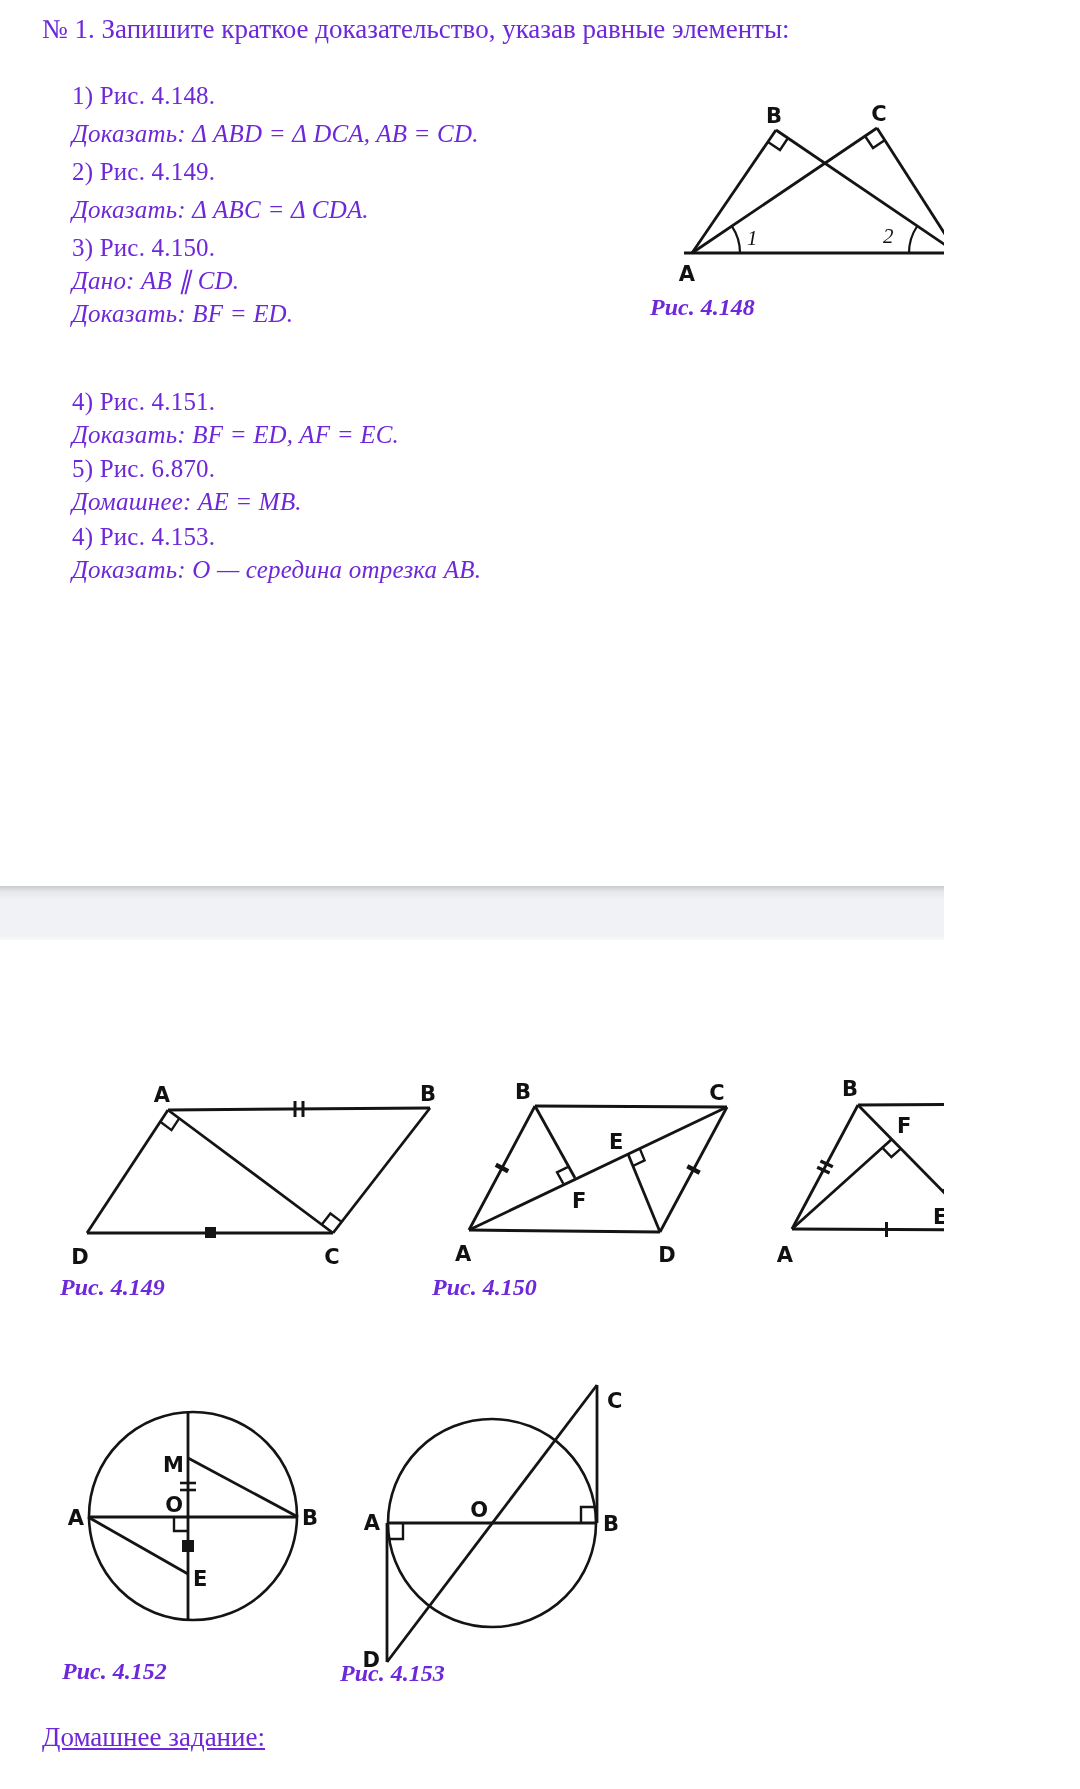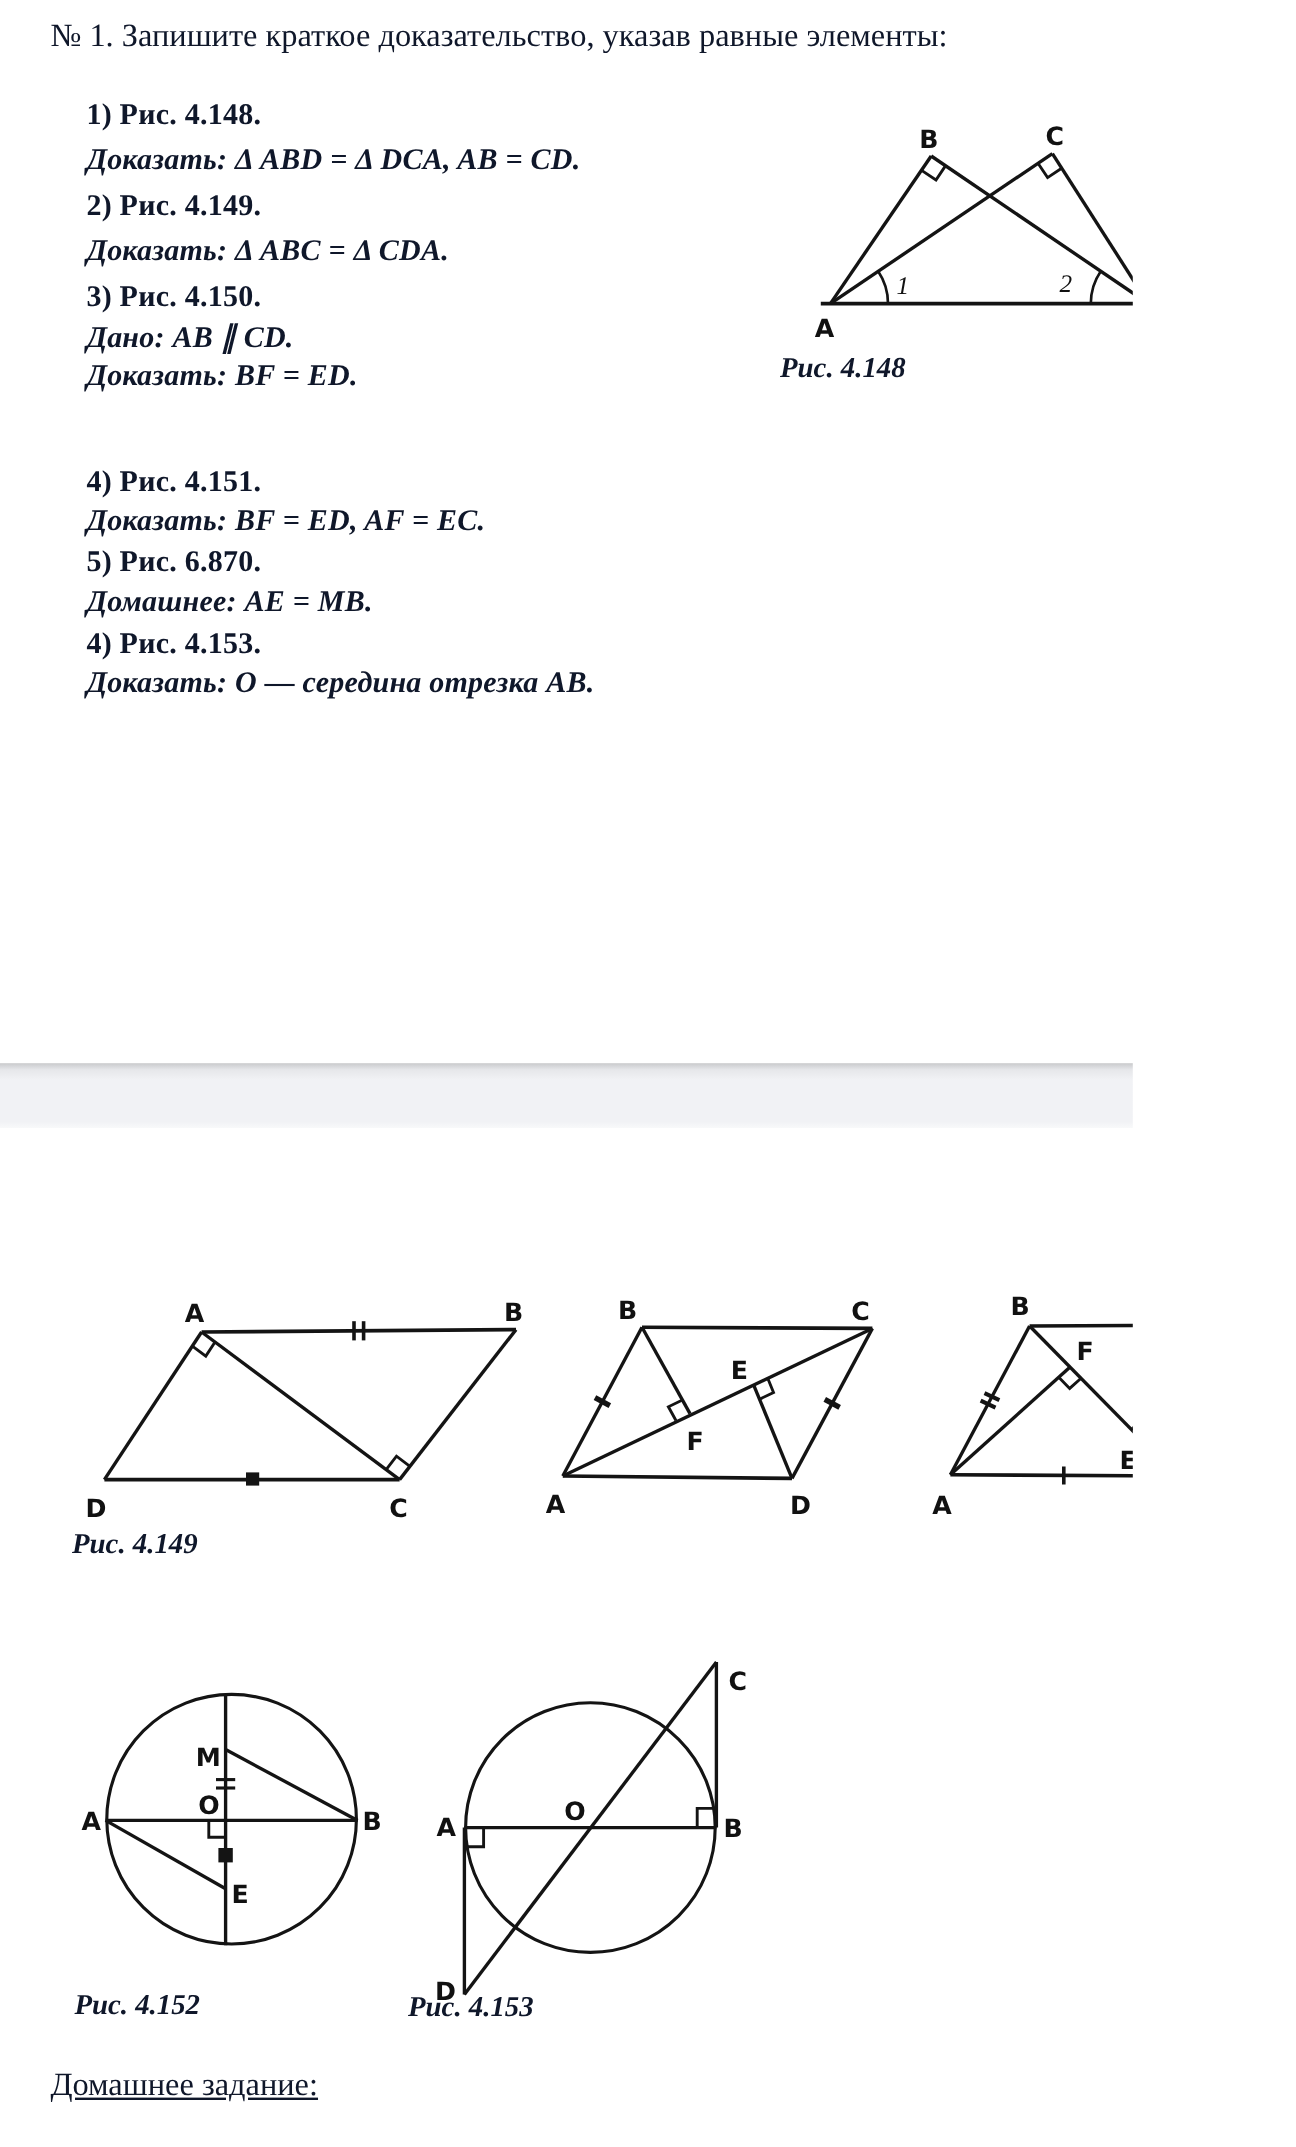--- a/index.html
+++ b/index.html
@@ -1,27 +1,27 @@
 <!DOCTYPE html>
 <html><head>
 <meta charset="utf-8">
 <style>
   html,body { margin:0; padding:0; background:#ffffff; }
   .page {
     position:relative; width:944px; height:1789px;
-    background:#ffffff; color:#0f172a;
+    background:#ffffff; color:#6d28d9;
     font-family:"Liberation Serif", serif;
     overflow:hidden;
   }
   .title {
     position:absolute; left:42px; top:14px;
     font-size:27px; white-space:nowrap;
   }
   .pline {
-    position:absolute; left:72px; font-size:25px; font-weight:bold;
+    position:absolute; left:72px; font-size:25px; font-weight:normal;
     white-space:nowrap; letter-spacing:0.2px;
   }
   .pline.it { font-style:italic; }
   .figcap {
     position:absolute; font-size:24px; font-weight:bold; font-style:italic;
     text-align:left; white-space:nowrap;
   }
   svg.fig { position:absolute; overflow:visible; }
   svg.fig line, svg.fig path, svg.fig polyline, svg.fig circle { stroke:#141414; fill:none; }
   .plabel { font-family:"DejaVu Sans", sans-serif; font-size:21px; font-weight:bold; fill:#111; stroke:none; }
@@ -107,20 +107,21 @@
     <polyline points="184.7,73.4 189.6,85.4 177.9,91.0" stroke-width="2.4"></polyline>
     <line x1="40.8" y1="89.7" x2="53.2" y2="96.3" stroke-width="4.5"></line>
     <line x1="232.3" y1="91.2" x2="244.7" y2="97.8" stroke-width="4.5"></line>
     <text class="plabel" x="68" y="24" text-anchor="middle">B</text>
     <text class="plabel" x="262" y="25" text-anchor="middle">C</text>
     <text class="plabel" x="8" y="186" text-anchor="middle">A</text>
     <text class="plabel" x="212" y="187" text-anchor="middle">D</text>
     <text class="plabel" x="154" y="74">E</text>
     <text class="plabel" x="117" y="133">F</text>
   </svg>
+  <div class="figcap" style="left:432px;top:1274px;width:300px">Рис. 4.150</div>
 
   <svg class="fig" style="left:775px;top:1075px" width="300" height="225" viewBox="0 0 300 225">
     <line x1="17" y1="154" x2="83" y2="30" stroke-width="2.8"></line>
     <line x1="83" y1="30" x2="275" y2="29" stroke-width="3"></line>
     <line x1="275" y1="29" x2="206" y2="155" stroke-width="2.8"></line>
     <line x1="206" y1="155" x2="17" y2="154" stroke-width="3"></line>
     <line x1="83" y1="30" x2="206" y2="155" stroke-width="2.8"></line>
     <line x1="17" y1="154" x2="117" y2="64" stroke-width="2.8"></line>
     <line x1="275" y1="29" x2="177" y2="125.5" stroke-width="2.8"></line>
     <polyline points="107.3,72.7 116.4,82.0 126.1,73.3" stroke-width="2.4"></polyline>

